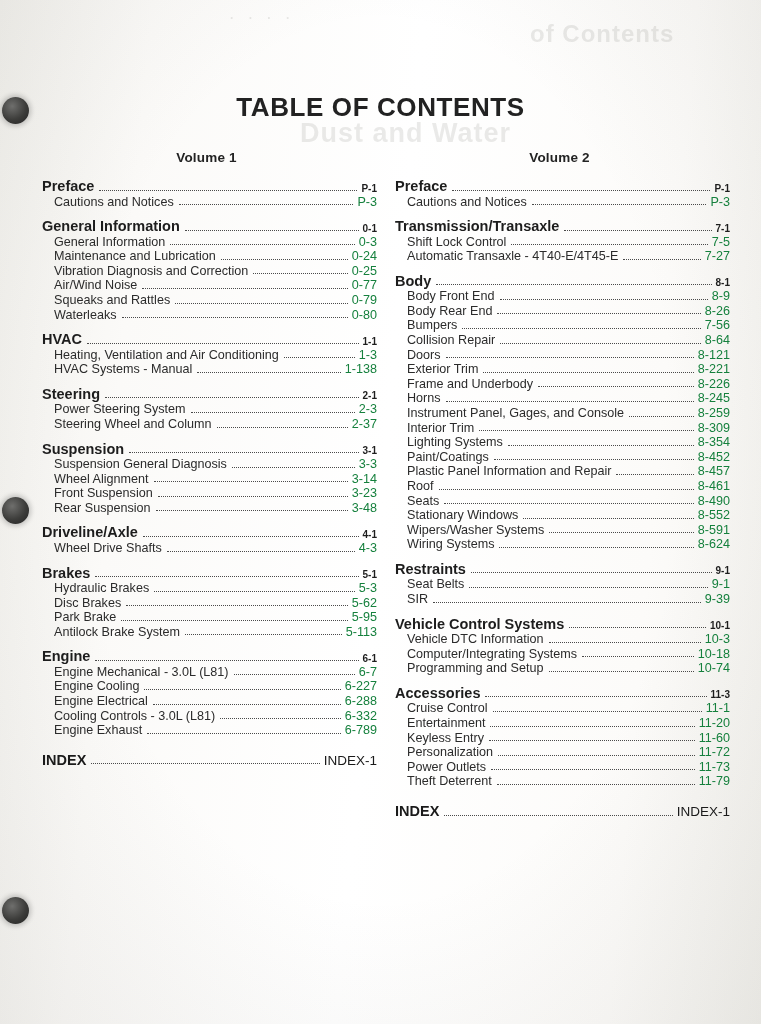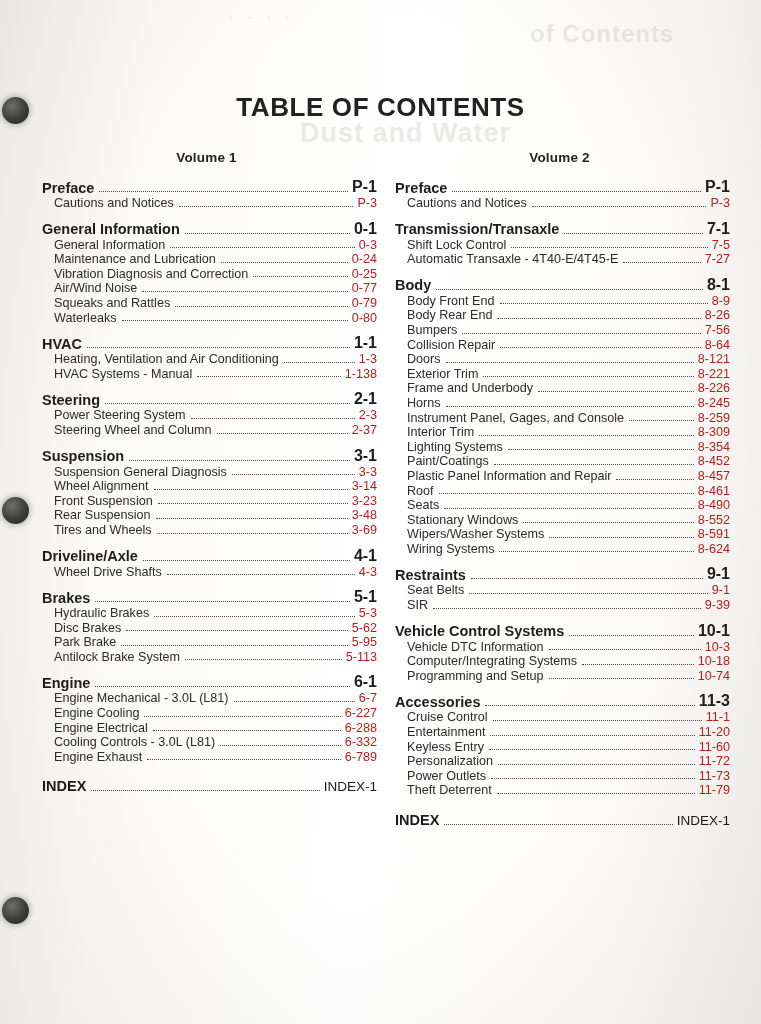--- a/index.html
+++ b/index.html
@@ -141,27 +141,27 @@
     border-bottom: 1px dotted #4a4a4a;
     min-width: 8px;
     height: 1px;
   }
   .pageno {
     white-space: nowrap;
     flex: 0 0 auto;
     text-align: right;
   }
   .major .pageno {
-    font-size: 16px;
+    font-size: 10px;
     font-weight: bold;
     color: #1d1d1d;
   }
   .minor .pageno {
     font-size: 12.6px;
-    color: #b91c1c;
+    color: #15803d;
   }
 
   .toc-row.index {
     margin-top: 16px;
   }
   .index .label {
     font-size: 14.5px;
     font-weight: bold;
     padding-left: 6px;
   }
@@ -282,25 +282,20 @@
           </div>
           <div class="toc-row minor">
             <span class="label">Front Suspension</span>
             <span class="leader"></span>
             <span class="pageno">3-23</span>
           </div>
           <div class="toc-row minor">
             <span class="label">Rear Suspension</span>
             <span class="leader"></span>
             <span class="pageno">3-48</span>
-          </div>
-          <div class="toc-row minor">
-            <span class="label">Tires and Wheels</span>
-            <span class="leader"></span>
-            <span class="pageno">3-69</span>
           </div>
           <div class="toc-row major">
             <span class="label">Driveline/Axle</span>
             <span class="leader"></span>
             <span class="pageno">4-1</span>
           </div>
           <div class="toc-row minor">
             <span class="label">Wheel Drive Shafts</span>
             <span class="leader"></span>
             <span class="pageno">4-3</span>

